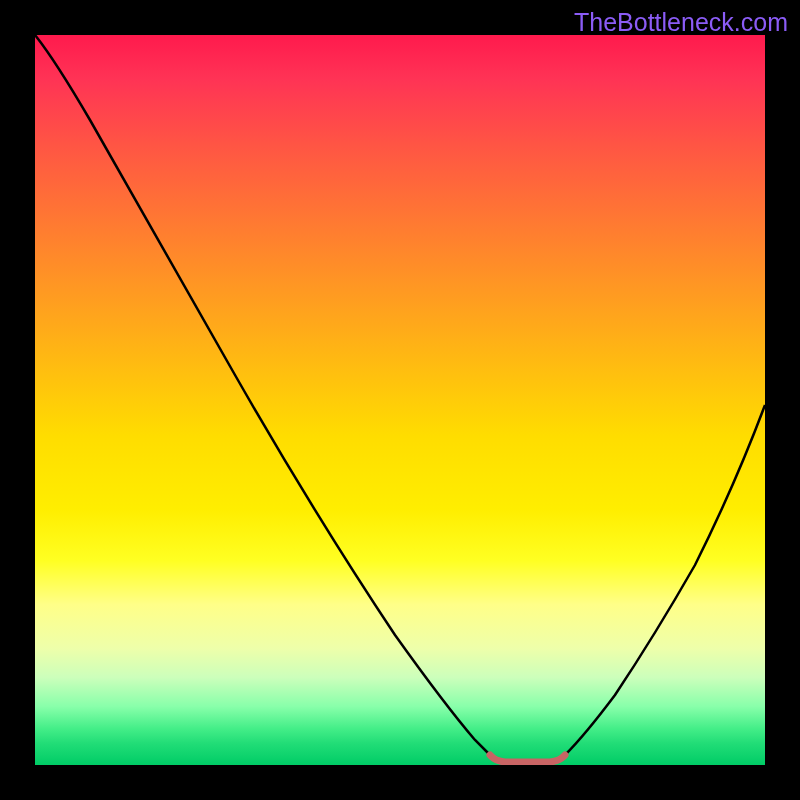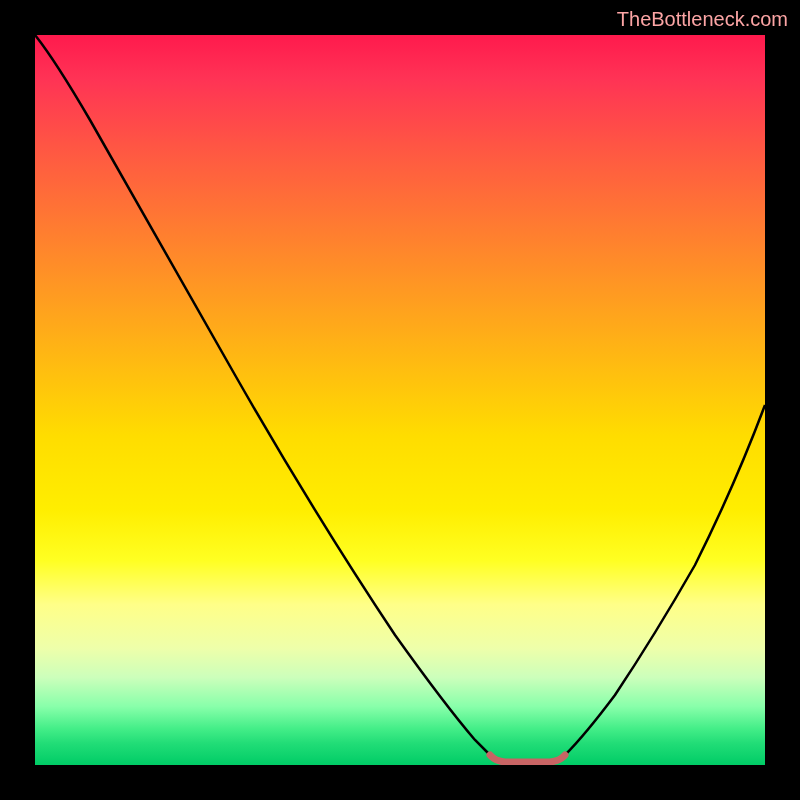--- a/index.html
+++ b/index.html
@@ -11,22 +11,22 @@
       width: 800px;
       height: 800px;
       background: #000;
       position: relative;
       font-family: Arial, sans-serif;
     }
     .watermark {
       position: absolute;
       top: 8px;
       right: 12px;
-      color: #fca5a5;
-      font-size: 20px;
+      color: #8b5cf6;
+      font-size: 25px;
       font-weight: 500;
       z-index: 10;
     }
     .chart-container {
       position: absolute;
       top: 35px;
       left: 35px;
       width: 730px;
       height: 730px;
       overflow: hidden;

